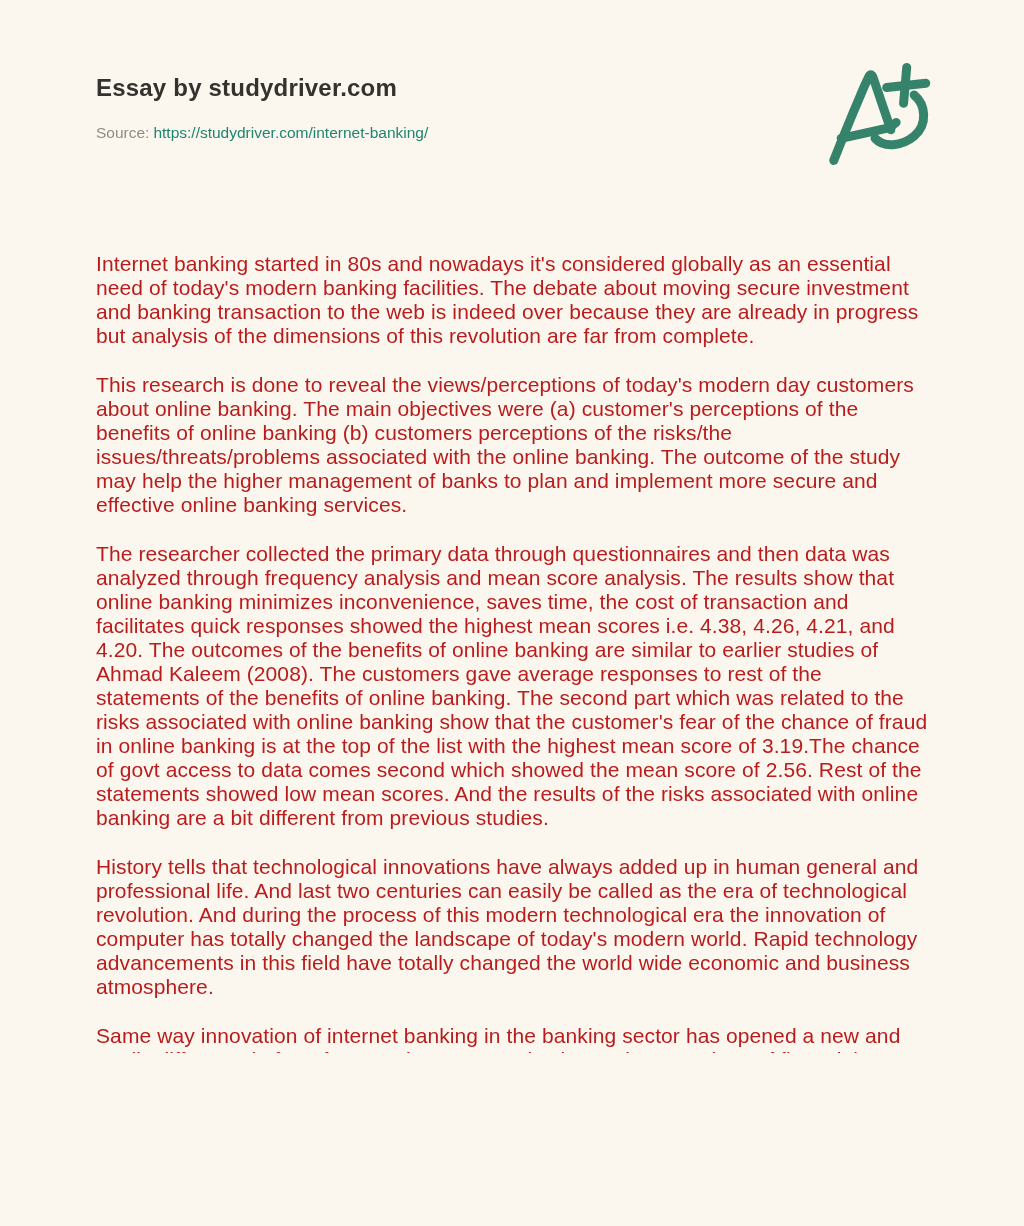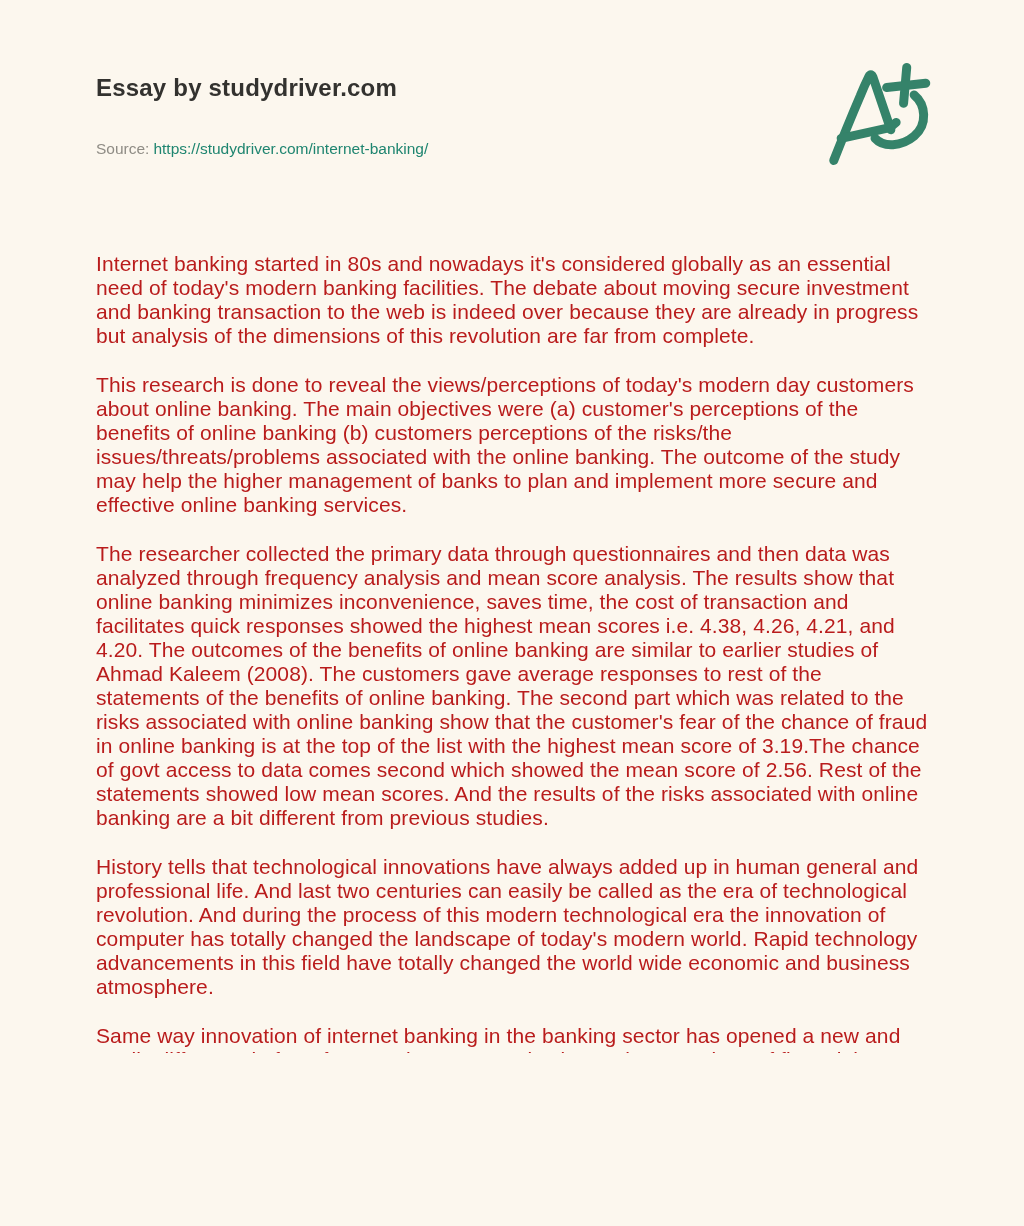--- a/index.html
+++ b/index.html
@@ -18,21 +18,21 @@
     position: absolute;
     top: 74px;
     left: 96px;
     font-size: 24px;
     font-weight: 700;
     color: #33322f;
     letter-spacing: 0.2px;
   }
   .source-line {
     position: absolute;
-    top: 140px;
+    top: 124px;
     left: 96px;
     font-size: 15.5px;
     color: #8f8c85;
   }
   .source-link {
     color: #1f8570;
     text-decoration: none;
     margin-left: 4px;
   }
   .logo {

